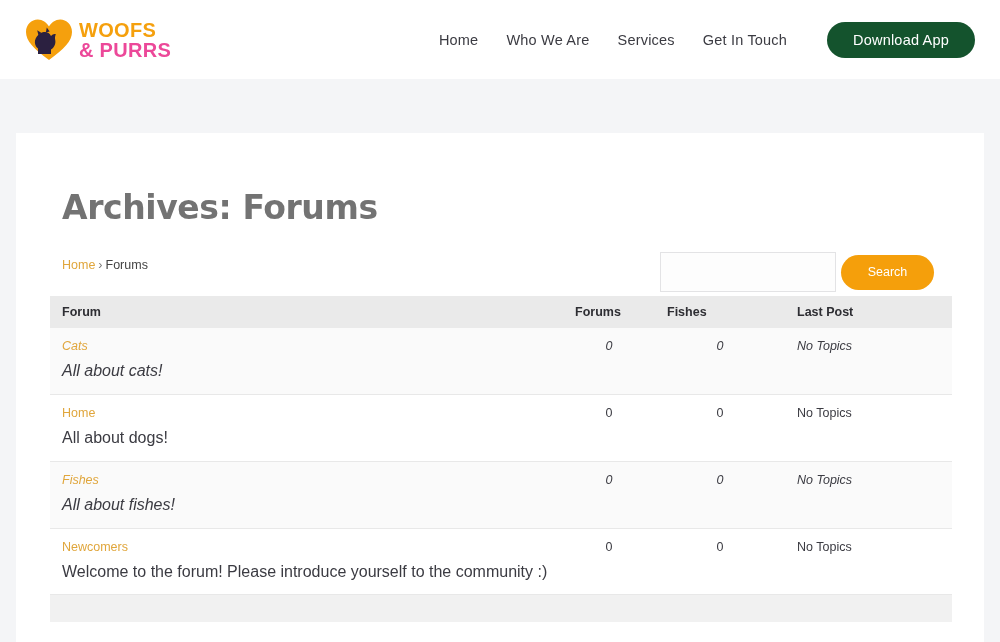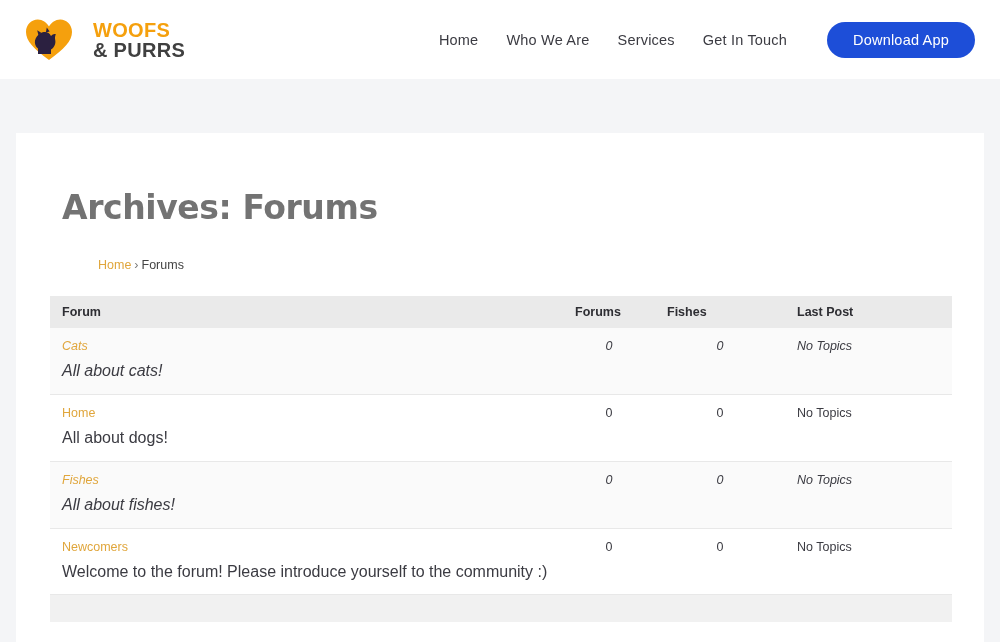--- a/index.html
+++ b/index.html
@@ -23,21 +23,21 @@
     height: 79px;
     background: #ffffff;
     display: flex;
     align-items: center;
     padding: 0 25px;
   }
 
   .brand {
     display: flex;
     align-items: center;
-    gap: 20px;
+    gap: 6px;
     height: 46px;
   }
 
   .brand-mark {
     width: 48px;
     height: 44px;
     flex: 0 0 48px;
     position: relative;
   }
 
@@ -52,21 +52,21 @@
     font-size: 20px;
     font-weight: 800;
     letter-spacing: 0.3px;
     color: #f5a00d;
   }
 
   .brand-text .line2 {
     font-size: 20px;
     font-weight: 800;
     letter-spacing: 0.3px;
-    color: #404040;
+    color: #ec4899;
   }
 
   .main-nav {
     margin-left: auto;
     display: flex;
     align-items: center;
     gap: 0;
   }
 
   .nav-link {
@@ -74,21 +74,21 @@
     color: #3b3b42;
     text-decoration: none;
     padding: 0 14px;
     letter-spacing: 0.2px;
     white-space: nowrap;
     cursor: pointer;
   }
 
   .nav-cta {
     margin-left: 26px;
-    background: #1d4ed8;
+    background: #14532d;
     color: #ffffff;
     font-size: 14.5px;
     border: none;
     border-radius: 24px;
     height: 36px;
     padding: 0 26px;
     cursor: pointer;
     letter-spacing: 0.2px;
     font-family: "Liberation Sans", sans-serif;
   }
@@ -122,21 +122,20 @@
     justify-content: space-between;
     margin-left: 14px;
     height: 44px;
   }
 
   .breadcrumb {
     font-size: 12.5px;
     color: #444;
     padding-top: 6px;
     white-space: nowrap;
-    margin-left: 36px;
   }
   .breadcrumb a {
     color: #e0a63c;
     text-decoration: none;
     cursor: pointer;
   }
   .breadcrumb .sep {
     color: #777;
     margin: 0 3px;
   }
@@ -280,20 +279,24 @@
   <main class="content-card">
 
     <h1 class="page-title">Archives: Forums</h1>
 
     <div class="breadcrumb-row">
 
       <div class="breadcrumb">
         <a>Home</a><span class="sep">›</span><span>Forums</span>
       </div>
 
+      <div class="search-area">
+        <input class="search-input" type="text" placeholder="" style="">
+        <button class="search-button">Search</button>
+      </div>
 
     </div>
 
     <table class="forum-table">
       <colgroup>
         <col class="col-forum">
           <col class="col-topics">
           <col class="col-posts">
           <col class="col-lastpost">
       </colgroup>

